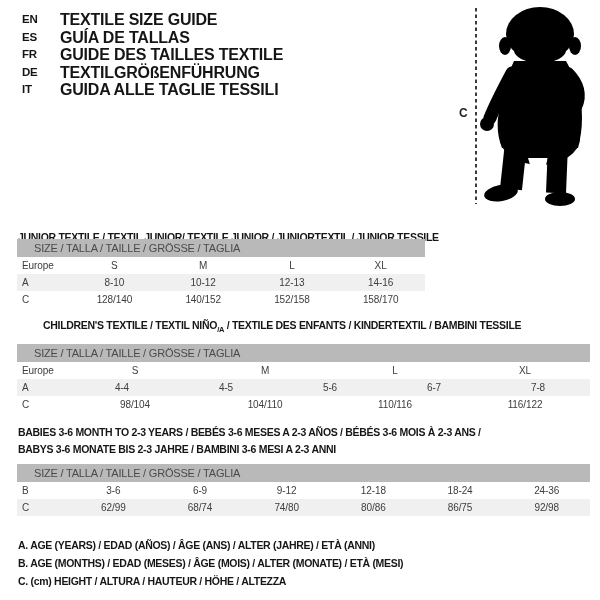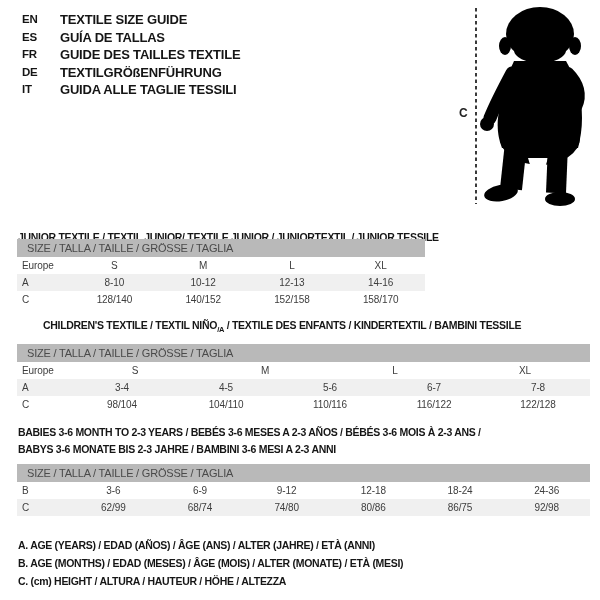--- a/index.html
+++ b/index.html
@@ -3,41 +3,41 @@
 <meta charset="utf-8">
 <style>
   html,body{margin:0;padding:0;background:#fff;}
   #page{position:relative;width:600px;height:600px;background:#ffffff;overflow:hidden;
         font-family:Liberation Sans, sans-serif;-webkit-font-smoothing:antialiased;}
 
   
   .lang-list{position:absolute;left:22px;top:11px;}
   .lang-row{display:flex;height:17.5px;line-height:17.5px;}
   .lang-code{width:38px;font-weight:bold;font-size:11.5px;color:#151515;letter-spacing:-0.2px;}
-  .lang-title{font-weight:bold;font-size:13px;color:#151515;letter-spacing:-0.2px;white-space:nowrap;}
+  .lang-title{font-weight:bold;font-size:16px;color:#151515;letter-spacing:-0.2px;white-space:nowrap;}
 
   
   .figure-svg{position:absolute;left:470px;top:3px;}
   .height-label{position:absolute;left:459px;top:106px;font-weight:bold;font-size:12px;color:#222;}
 
   
   .table-title{position:absolute;font-weight:bold;font-size:10.5px;color:#161616;
                letter-spacing:-0.3px;white-space:nowrap;}
   .t1-title{left:18px;top:231px;}
   .t2-title{left:18px;top:319px;margin-left:25px;}
   .t3-title{left:18px;top:424px;line-height:16.5px;white-space:normal;width:480px;}
   .tsub{font-size:7.5px;}
 
   
   .size-table{position:absolute;}
   .t1{left:17px;top:239px;width:408px;}
   .t2{left:17px;top:344px;width:573px;}
   .t3{left:17px;top:464px;width:573px;}
   .bar{height:18px;line-height:18px;background:#b9b9b9;color:#4a4a4a;font-size:11px;
-       padding-left:10px;box-sizing:border-box;letter-spacing:-0.2px;}
+       padding-left:17px;box-sizing:border-box;letter-spacing:-0.2px;}
   .trow{display:flex;height:17px;line-height:17px;font-size:10px;color:#3d3d3d;letter-spacing:-0.1px;}
   .trow.shaded{background:#f0f0f0;}
   .tlabel{width:53px;padding-left:5px;box-sizing:border-box;text-align:left;}
   .tcell{flex:1;text-align:center;}
 
   
   .footnotes{position:absolute;left:18px;top:536px;}
   .footnote{height:18px;line-height:18px;font-weight:bold;font-size:10.5px;color:#161616;
             letter-spacing:-0.3px;white-space:nowrap;}
 </style>
@@ -127,33 +127,32 @@
     <div class="bar">SIZE / TALLA / TAILLE / GRÖSSE / TAGLIA</div>
     <div class="trow">
       <span class="tlabel">Europe</span>
       <span class="tcell">S</span>
       <span class="tcell">M</span>
       <span class="tcell">L</span>
       <span class="tcell">XL</span>
     </div>
     <div class="trow shaded">
       <span class="tlabel">A</span>
-      <span class="tcell">3-4</span>
+      <span class="tcell">4-4</span>
       <span class="tcell">4-5</span>
       <span class="tcell">5-6</span>
       <span class="tcell">6-7</span>
       <span class="tcell">7-8</span>
     </div>
     <div class="trow">
       <span class="tlabel">C</span>
       <span class="tcell">98/104</span>
       <span class="tcell">104/110</span>
       <span class="tcell">110/116</span>
       <span class="tcell">116/122</span>
-      <span class="tcell">122/128</span>
     </div>
   </div>
 
   <div class="table-title t3-title">
     <div>BABIES 3-6 MONTH TO 2-3 YEARS / BEBÉS 3-6 MESES A 2-3 AÑOS / BÉBÉS 3-6 MOIS À 2-3 ANS /</div>
     <div>BABYS 3-6 MONATE BIS 2-3 JAHRE / BAMBINI 3-6 MESI A 2-3 ANNI</div>
   </div>
   <div class="size-table t3">
     <div class="bar">SIZE / TALLA / TAILLE / GRÖSSE / TAGLIA</div>
     <div class="trow">

